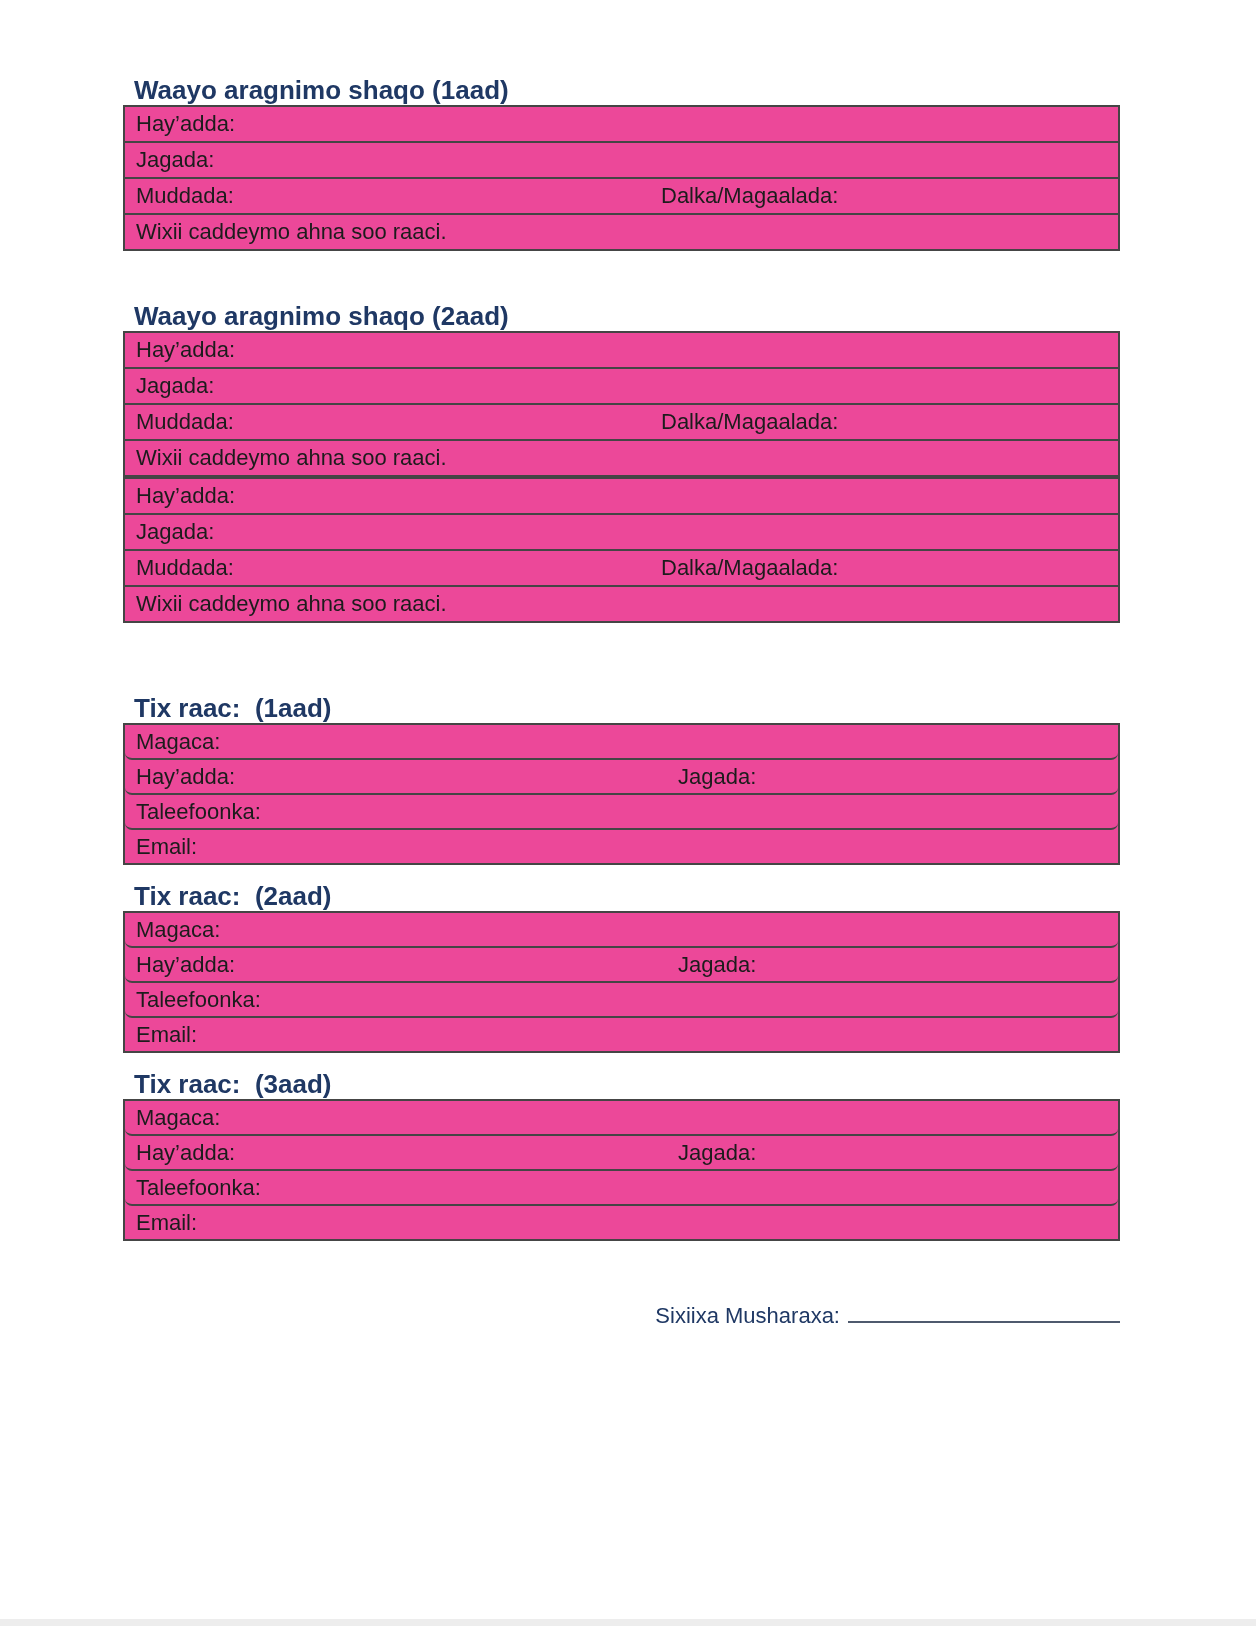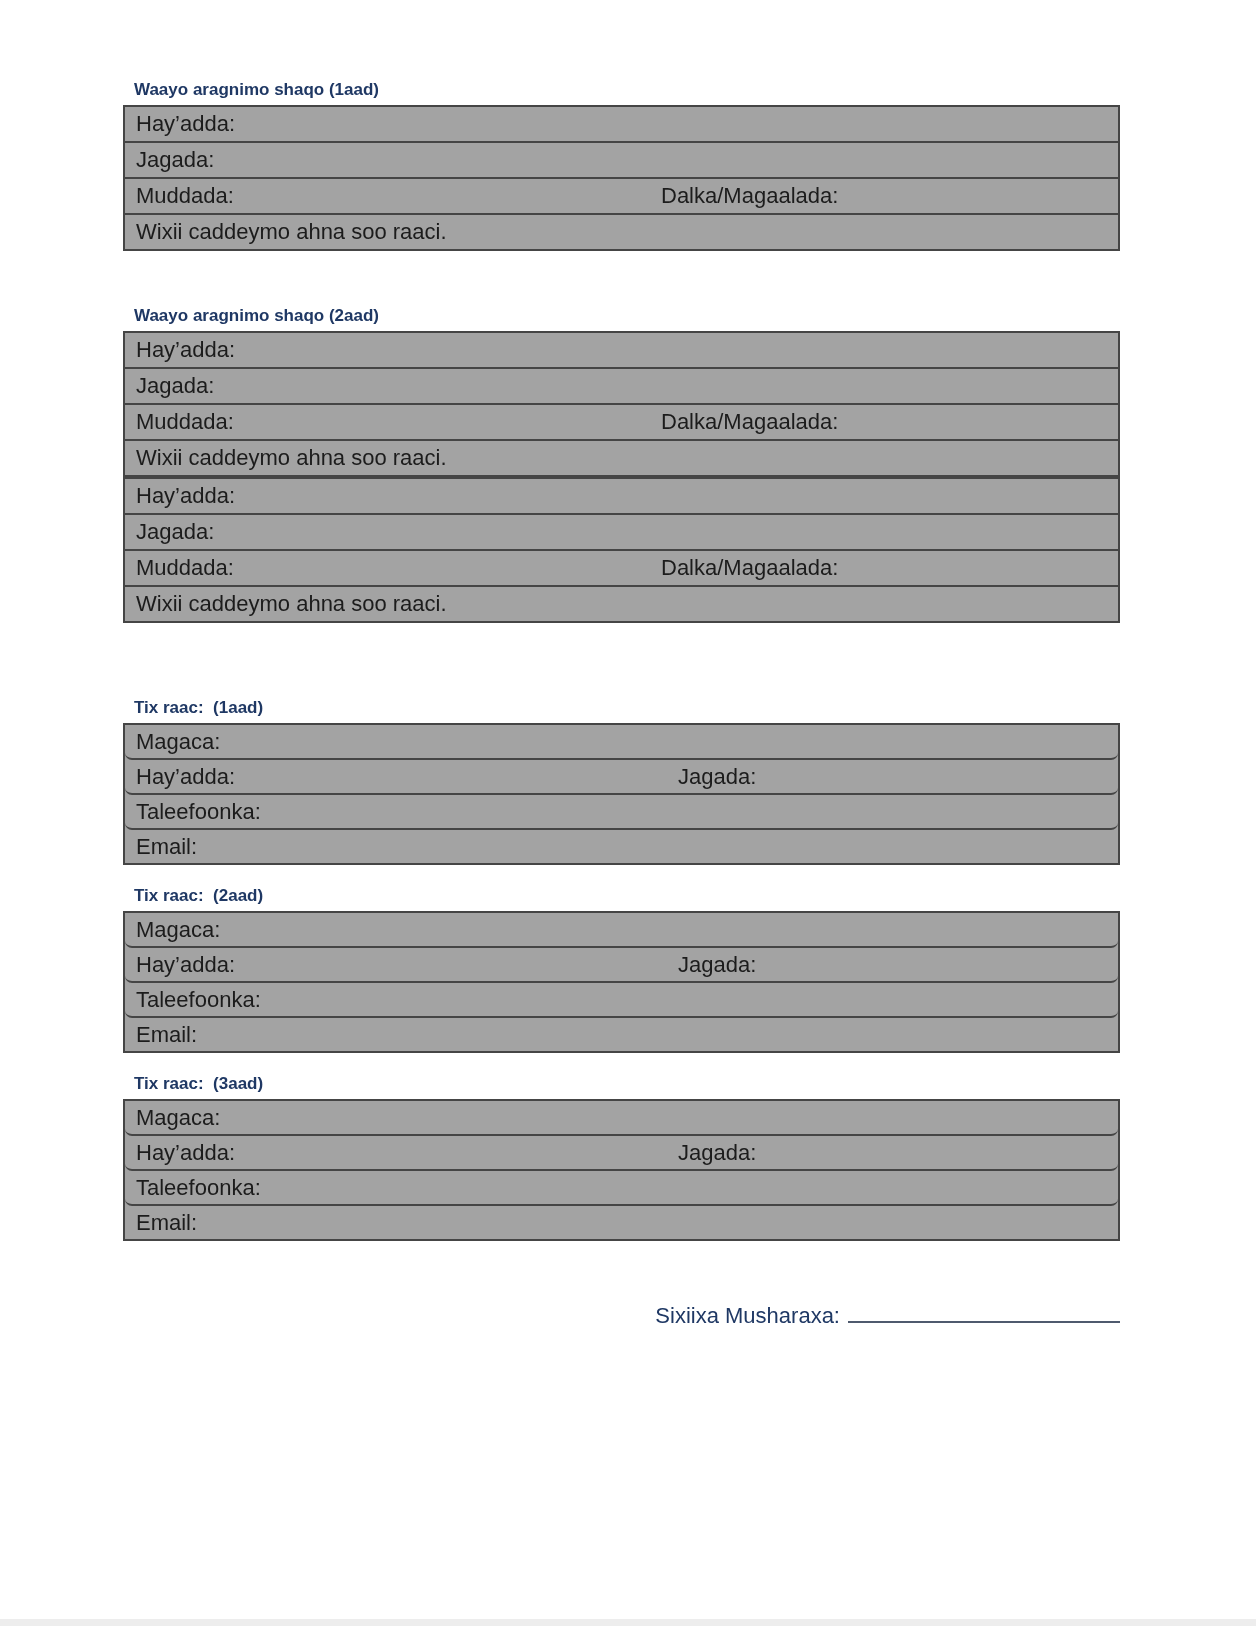--- a/index.html
+++ b/index.html
@@ -12,32 +12,32 @@
     color:#1c1c1c;
   }
   .content{
     position:absolute;
     left:123px;
     top:0;
     width:997px;
   }
   .h-navy{
     margin:0 0 3px 11px;
-    font-size:17px;
+    font-size:26px;
     line-height:24px;
     font-weight:bold;
     color:#1f3864;
   }
   .mt-h1{margin-top:78px;}
   .mt-sec{margin-top:53px;}
   .mt-tix1{margin-top:73px;}
   .mt-tix{margin-top:19px;}
   .tbl{
     border:2px solid #454545;
-    background:#a3a3a3;
+    background:#ec4899;
   }
   .row{
     position:relative;
     border-bottom:2px solid #454545;
   }
   .row:last-child{border-bottom:none;}
   .tbl-work .row{height:34px;}
   .tbl-ref .row{height:33px;border-radius:7px;}
   .lab{
     position:absolute;

